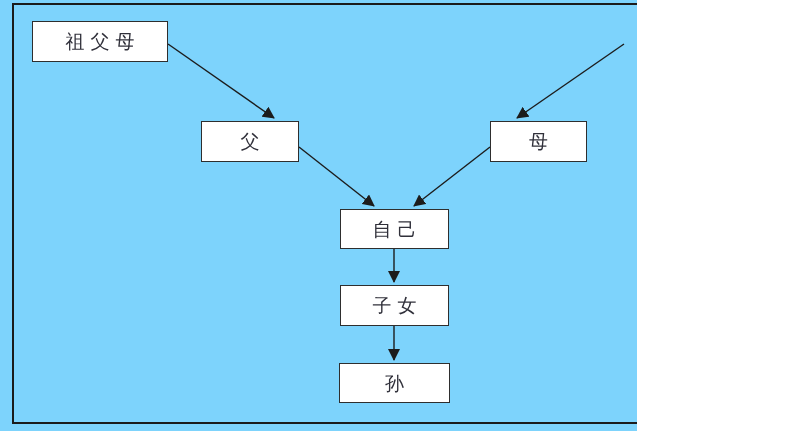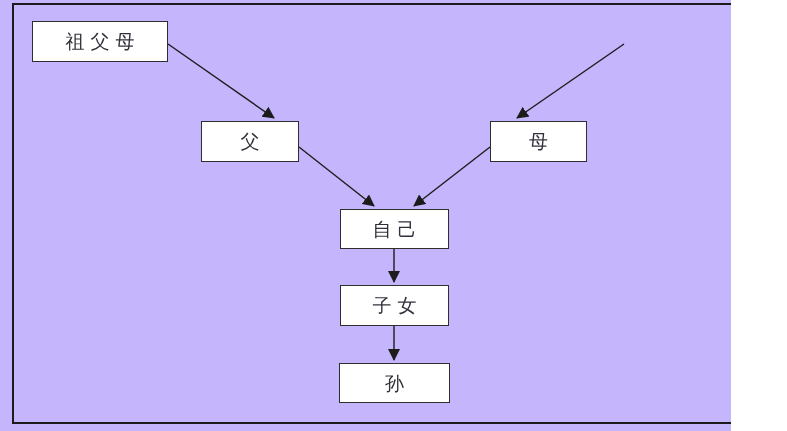--- a/index.html
+++ b/index.html
@@ -3,23 +3,23 @@
 <meta charset="utf-8">
 <style>
   html, body {
     margin: 0;
     padding: 0;
     background: #ffffff;
     font-family: "Liberation Serif", "DejaVu Serif", serif;
   }
   #stage {
     position: relative;
-    width: 731px;
+    width: 637px;
     height: 431px;
-    background: #c4b5fd;
+    background: #7dd3fc;
     overflow: hidden;
   }
   .frame {
     position: absolute;
     left: 12px;
     top: 3px;
     width: 759px;
     height: 417px;
     border: 2px solid #1b1b1b;
     background: transparent;

